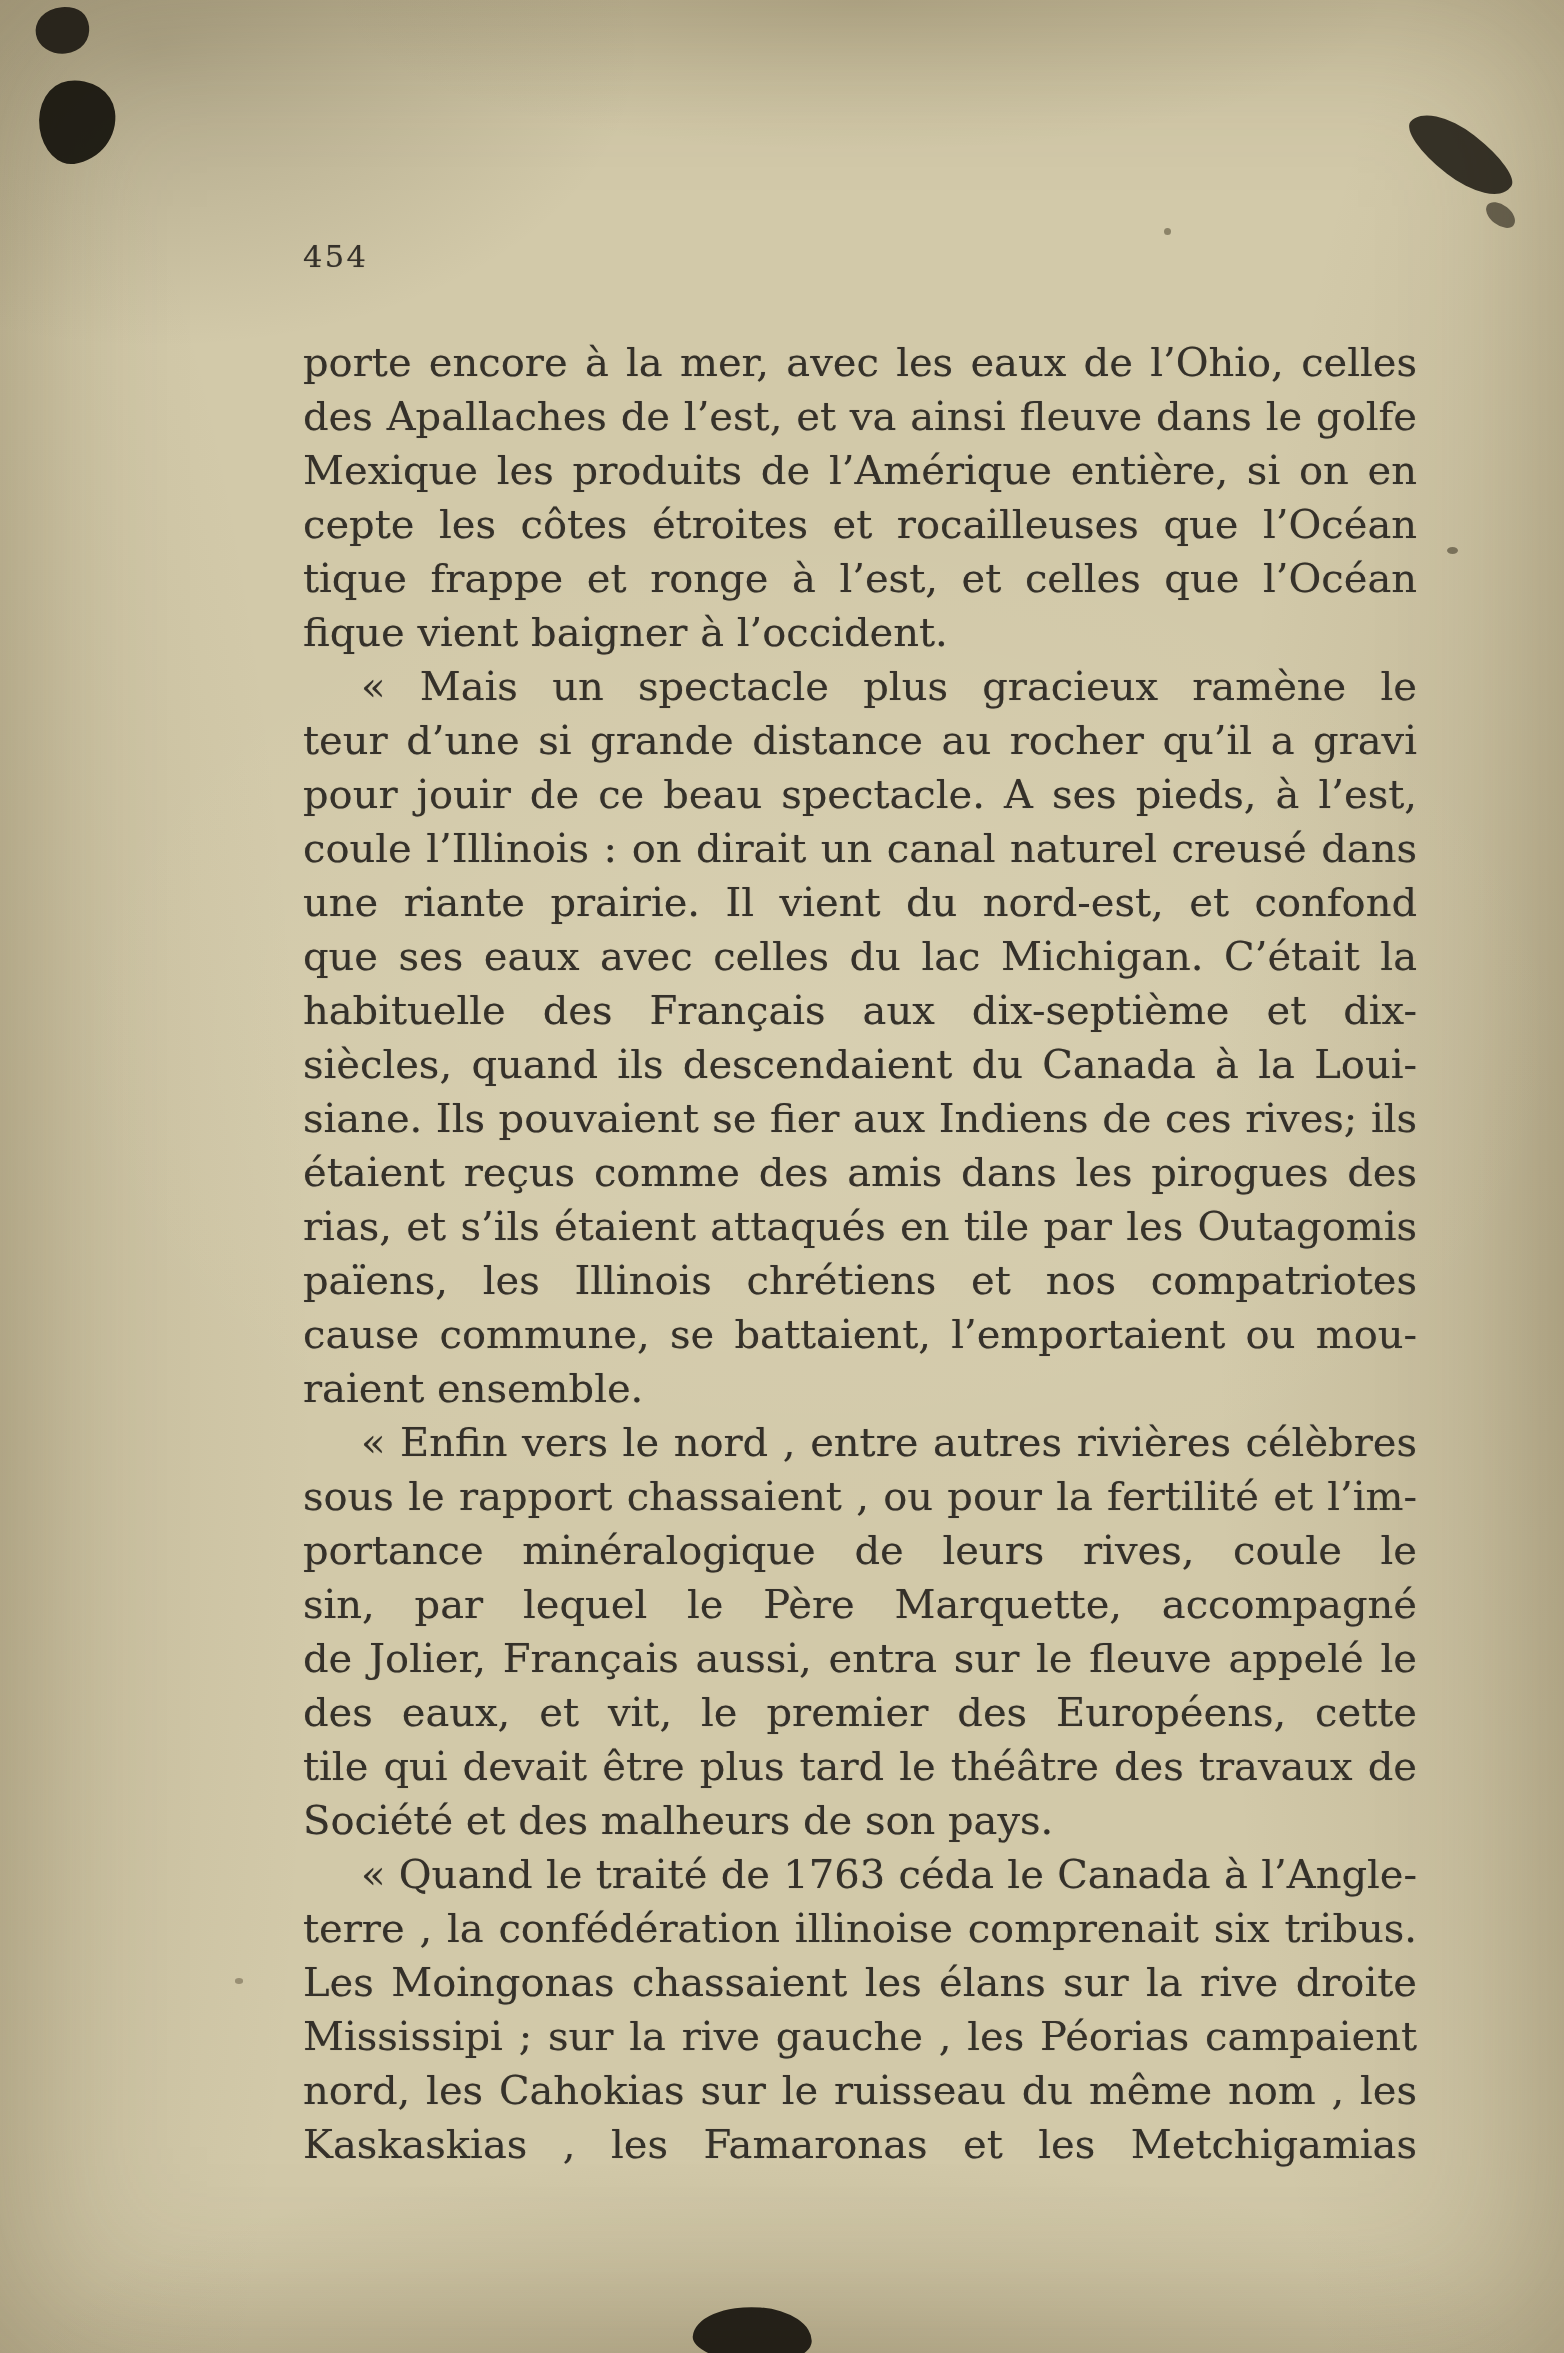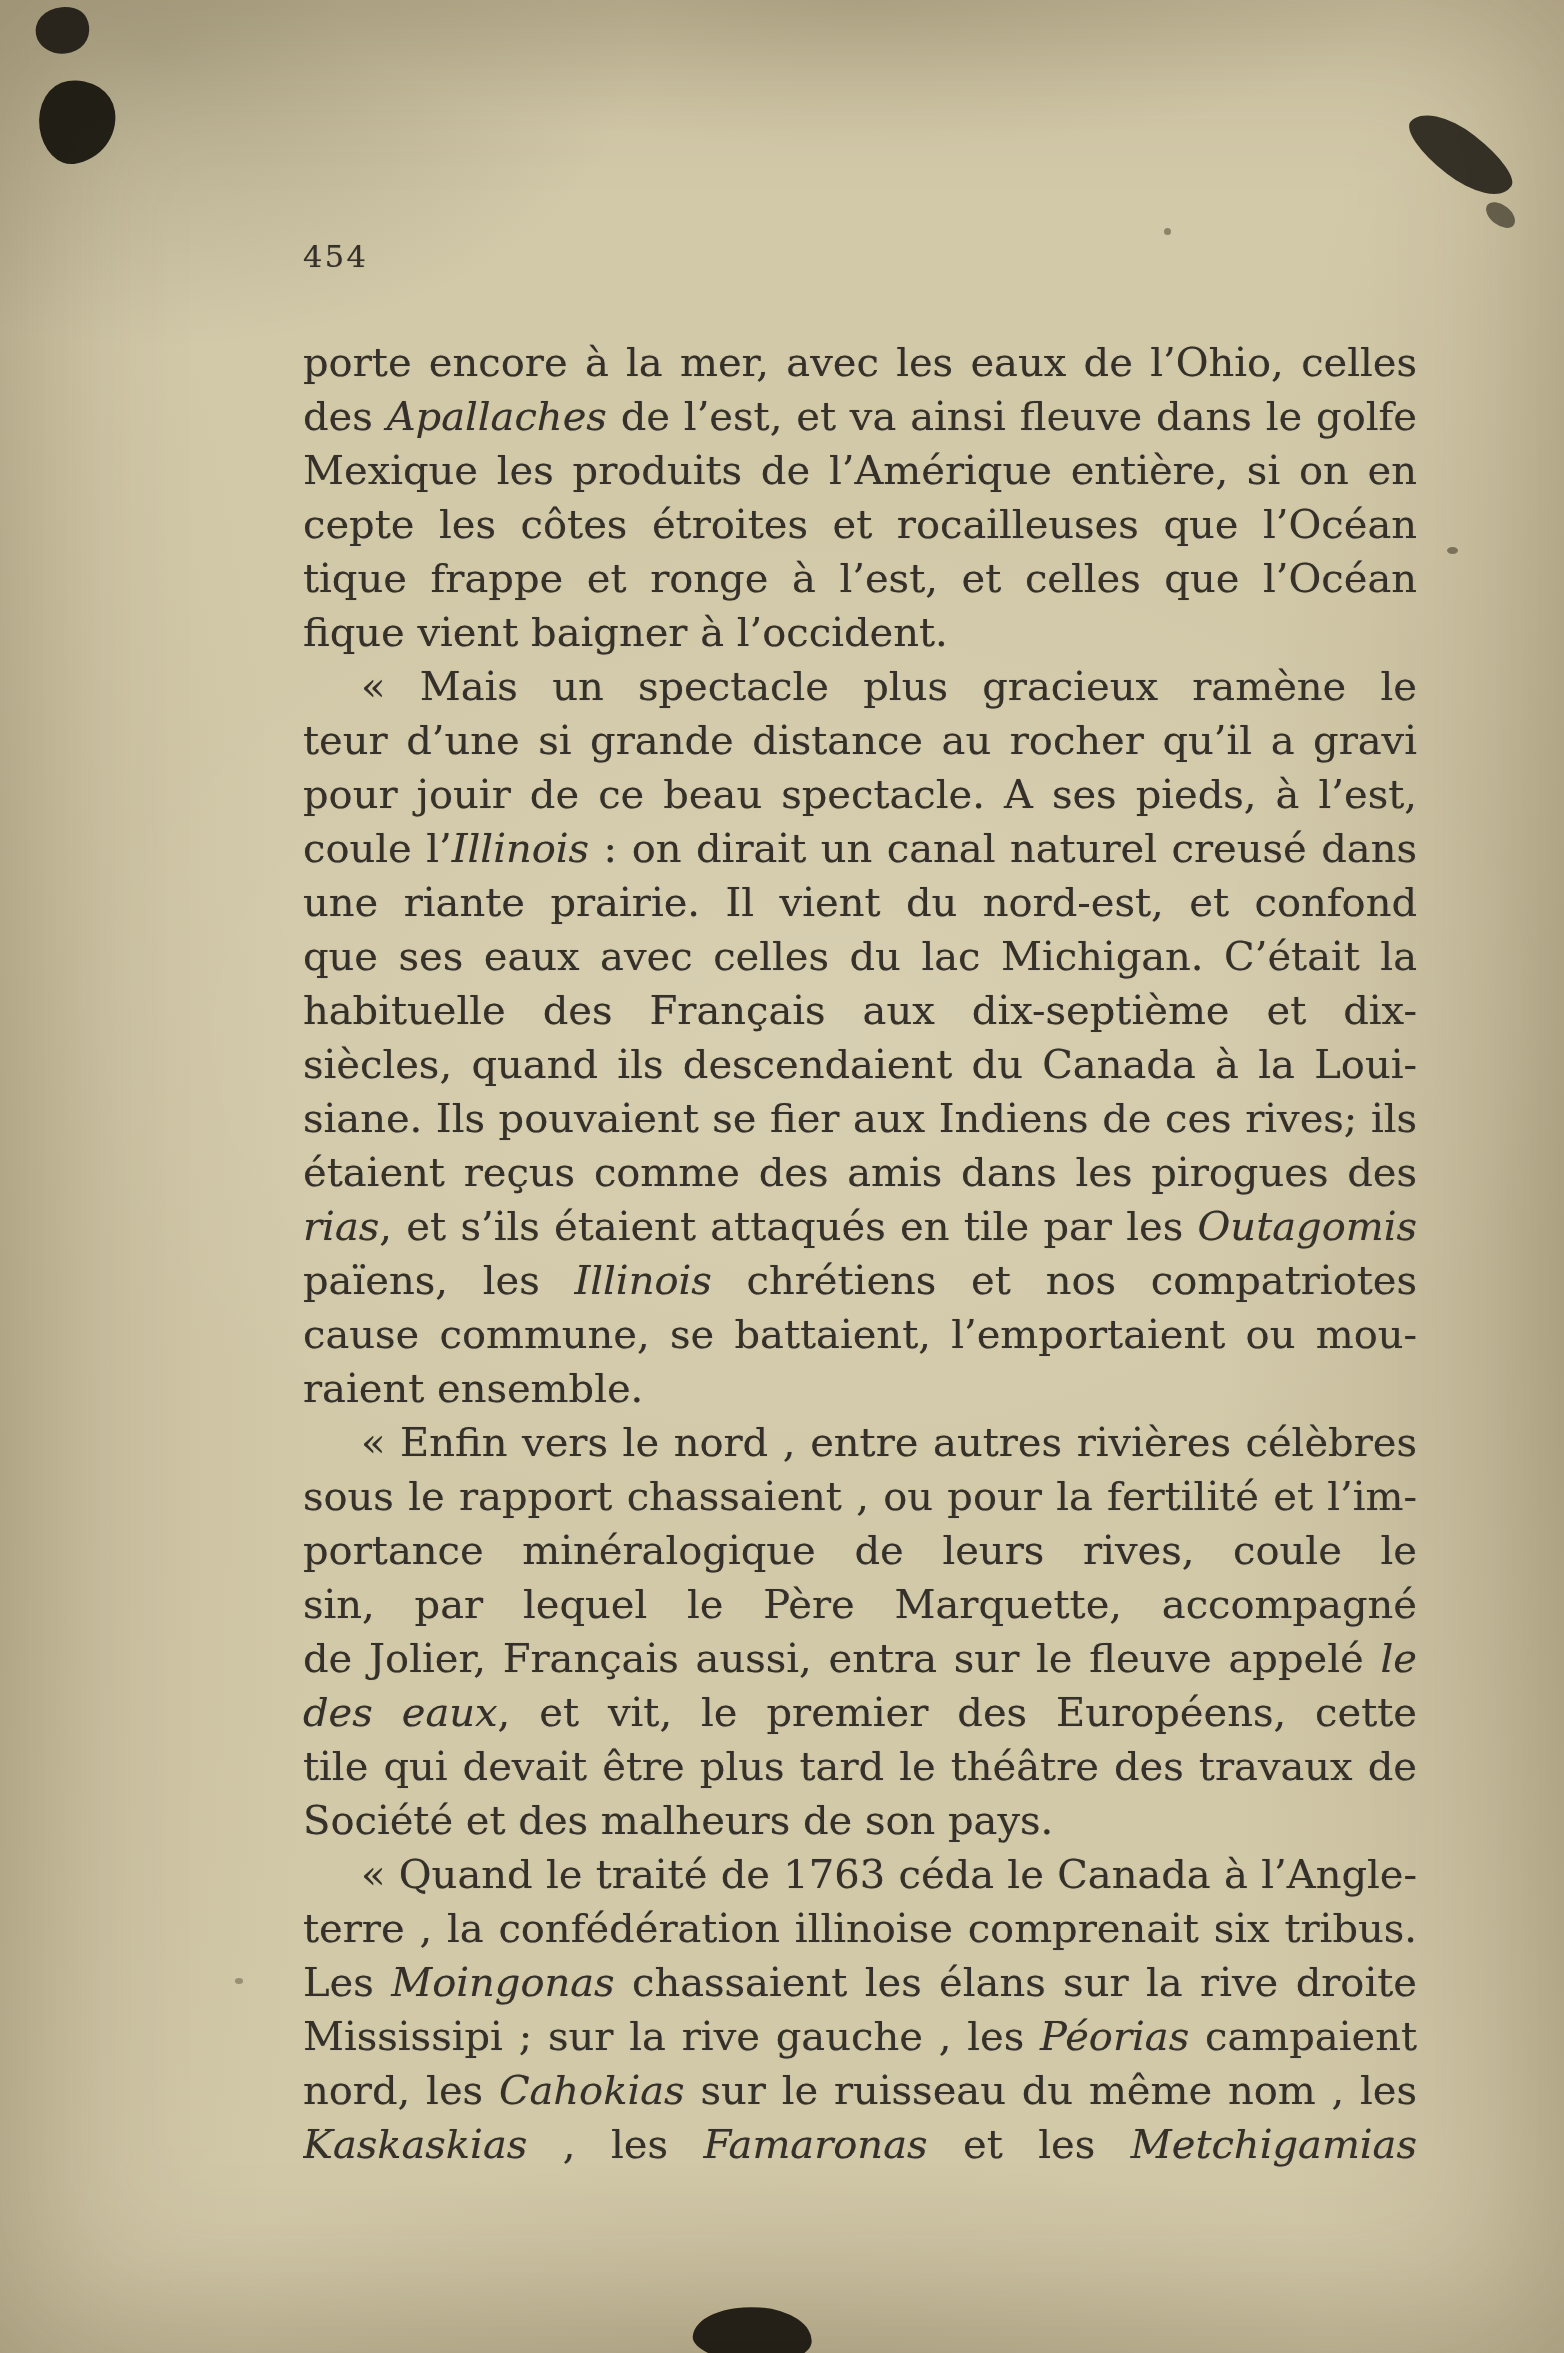--- a/index.html
+++ b/index.html
@@ -66,21 +66,20 @@
     content: "";
     display: inline-block;
     width: 100%;
     height: 0;
     vertical-align: top;
   }
   .line.indent {
     text-indent: 58px;
   }
   .it {
-    font-style: italic;
   }
   .stain {
     position: absolute;
     pointer-events: none;
   }
   .stain-a {
     left: 36px; top: 6.3px; width: 53px; height: 48px;
     background: #18150f;
     border-radius: 62% 38% 55% 45% / 55% 48% 52% 45%;
     transform: rotate(14deg);

